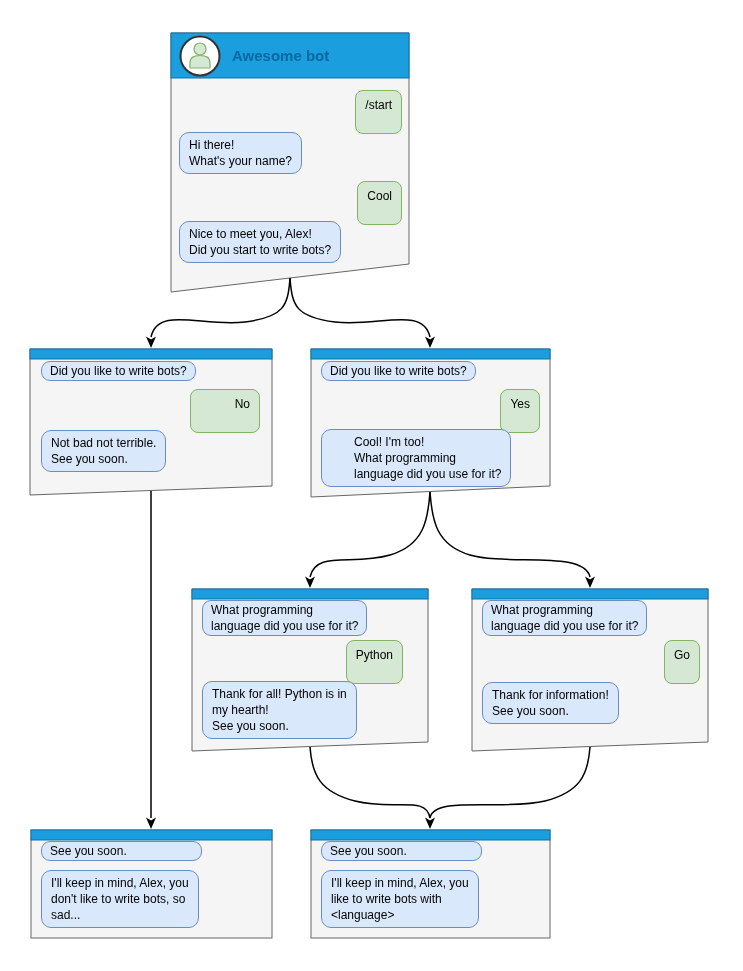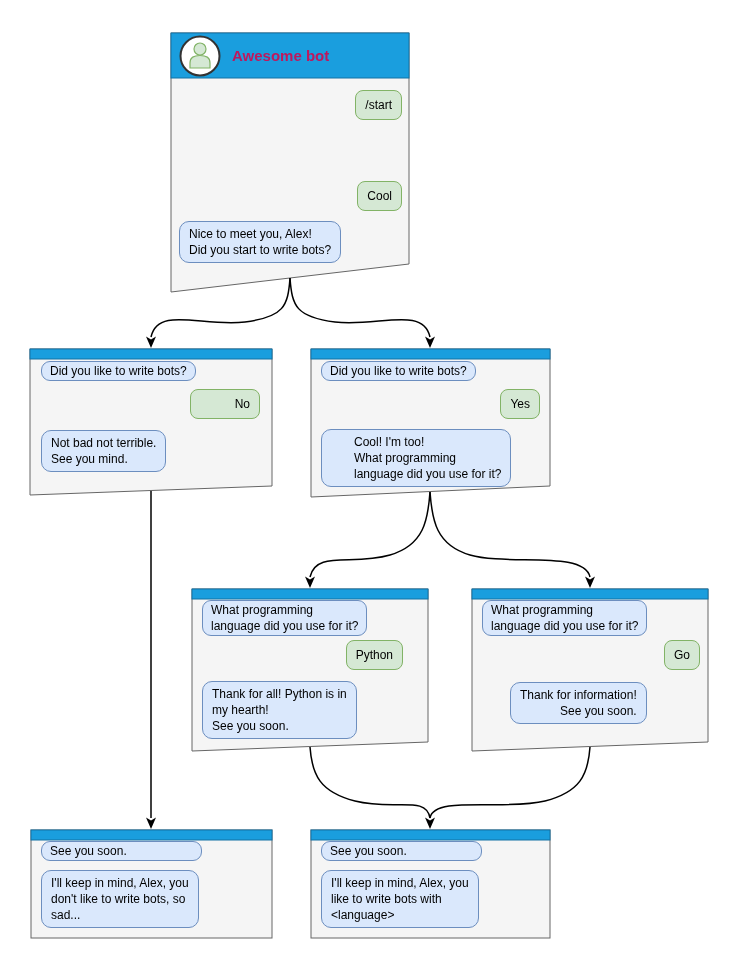--- a/index.html
+++ b/index.html
@@ -8,23 +8,23 @@
     font-family:"Liberation Sans", sans-serif; overflow:hidden; background:#ffffff;
   }
   .layer { position:absolute; left:0; top:0; }
   .bubble {
     position:absolute; font-size:12px; line-height:16px; color:#000;
     white-space:pre-line; box-sizing:border-box;
   }
   .bot  { background:#dae8fc; border:1px solid #6c8ebf; border-radius:10px; padding:4px 9px; }
   .chip { background:#dae8fc; border:1px solid #6c8ebf; border-radius:9px; padding:1px 8px; }
   .btn  { background:#d5e8d4; border:1px solid #82b366; border-radius:8px;
-          padding:0 9px; height:30px; line-height:28px; cursor:default; }
+          padding:0 9px; height:44px; line-height:28px; cursor:default; }
   .title {
-    position:absolute; left:232px; top:47px; font-size:15px; font-weight:bold; color:#be185d;
+    position:absolute; left:232px; top:47px; font-size:15px; font-weight:bold; color:#0369a1;
   }
   .avatar { position:absolute; left:179px; top:35px; width:42px; height:42px; }
 </style>
 </head>
 <body>
 
 <div class="canvas">
 
   <svg class="layer" width="743" height="971" viewBox="0 0 743 971">
 
@@ -67,46 +67,48 @@
   <div class="avatar">
     <svg width="42" height="42" viewBox="0 0 42 42">
       <circle cx="21" cy="21" r="19.5" fill="#ffffff" stroke="#333333" stroke-width="2"></circle>
       <circle cx="21" cy="14" r="6" fill="#d5e8d4" stroke="#82b366" stroke-width="1.2"></circle>
       <path d="M11,33 L11,28 C11,22 15,20.5 21,20.5 C27,20.5 31,22 31,28 L31,33 Z" fill="#d5e8d4" stroke="#82b366" stroke-width="1.2"></path>
     </svg>
   </div>
   <div class="title">Awesome bot</div>
 
   <div class="bubble btn" style="right:341px; top:90px;">/start</div>
+  <div class="bubble bot" style="left:179px; top:132px;">Hi there!
+What's your name?</div>
   <div class="bubble btn" style="right:341px; top:181px;">Cool</div>
   <div class="bubble bot" style="left:179px; top:221px;">Nice to meet you, Alex!
 Did you start to write bots?</div>
 
   <div class="bubble chip" style="left:41px; top:361px;">Did you like to write bots?</div>
   <div class="bubble btn" style="right:483px; top:389px;padding-left:44px;">No</div>
   <div class="bubble bot" style="left:41px; top:430px;">Not bad not terrible.
-See you mind.</div>
+See you soon.</div>
 
   <div class="bubble chip" style="left:321px; top:361px;">Did you like to write bots?</div>
   <div class="bubble btn" style="right:203px; top:389px;">Yes</div>
   <div class="bubble bot" style="left:321px; top:429px;padding-left:32px;">Cool! I'm too!
 What programming
 language did you use for it?</div>
 
   <div class="bubble chip" style="left:202px; top:600px;">What programming
 language did you use for it?</div>
   <div class="bubble btn" style="right:340px; top:640px;">Python</div>
   <div class="bubble bot" style="left:202px; top:681px;">Thank for all! Python is in
 my hearth!
 See you soon.</div>
 
   <div class="bubble chip" style="left:482px; top:600px;">What programming
 language did you use for it?</div>
   <div class="bubble btn" style="right:43px; top:640px;">Go</div>
-  <div class="bubble bot" style="left:510px; top:682px;text-align:right;">Thank for information!
+  <div class="bubble bot" style="left:482px; top:682px;">Thank for information!
 See you soon.</div>
 
   <div class="bubble chip" style="left:41px; top:841px; width:161px;">See you soon.</div>
   <div class="bubble bot" style="left:41px; top:870px;">I'll keep in mind, Alex, you
 don't like to write bots, so
 sad...</div>
 
   <div class="bubble chip" style="left:321px; top:841px; width:161px;">See you soon.</div>
   <div class="bubble bot" style="left:321px; top:870px;">I'll keep in mind, Alex, you
 like to write bots with

